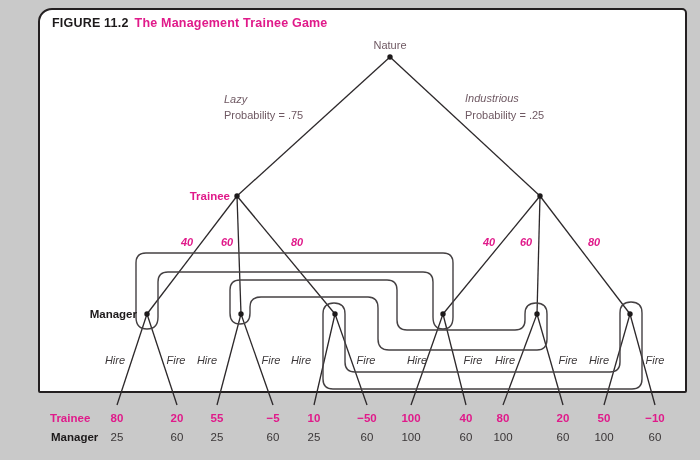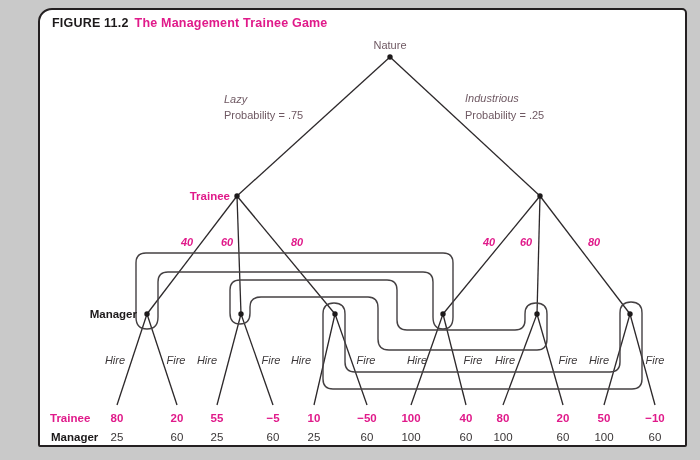--- a/index.html
+++ b/index.html
@@ -3,21 +3,21 @@
 <meta charset="utf-8">
 <style>
   html,body{margin:0;padding:0;}
   body{
     width:700px;height:460px;position:relative;
     background:#c9c9c9;
     font-family:"Liberation Sans", sans-serif;
     overflow:hidden;
   }
   .panel{
-    position:absolute;left:38px;top:8px;width:649px;height:439px;
+    position:absolute;left:38px;top:8px;width:649px;height:385px;
     background:#ffffff;border:2px solid #242021;
     border-radius:14px 5px 2px 2px;
     box-sizing:border-box;
   }
   .figure-title{
     position:absolute;left:12px;top:6px;
     font-size:12.5px;font-weight:bold;letter-spacing:.2px;
     color:#1d1a1b;white-space:nowrap;
   }
   .figure-title .t2{color:#e01a8a;margin-left:6px;}

